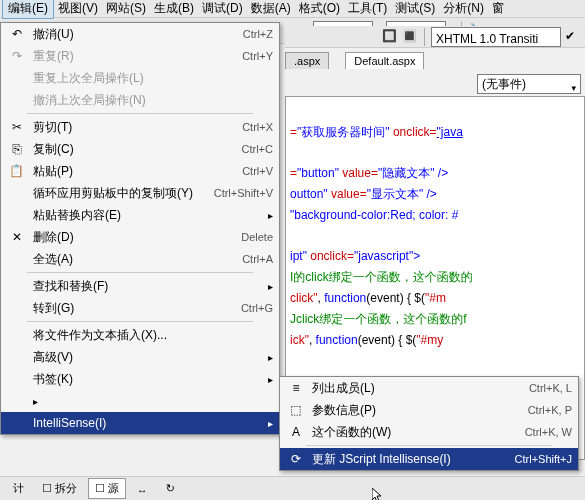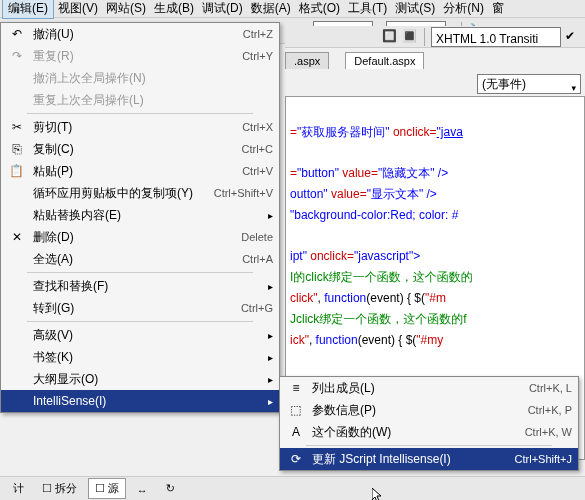--- a/index.html
+++ b/index.html
@@ -109,25 +109,25 @@
       <span class="menu-label">撤消(U)</span>
       <span class="menu-shortcut">Ctrl+Z</span>
     </div>
     <div class="menu-item disabled">
       <span class="menu-icon">↷</span>
       <span class="menu-label">重复(R)</span>
       <span class="menu-shortcut">Ctrl+Y</span>
     </div>
     <div class="menu-item disabled">
       <span class="menu-icon"></span>
+      <span class="menu-label">重复上次全局操作(L)</span>
+    </div>
+    <div class="menu-item disabled">
+      <span class="menu-icon"></span>
       <span class="menu-label">撤消上次全局操作(N)</span>
-    </div>
-    <div class="menu-item disabled">
-      <span class="menu-icon"></span>
-      <span class="menu-label">重复上次全局操作(L)</span>
     </div>
     <div class="menu-sep"></div>
     <div class="menu-item">
       <span class="menu-icon">✂</span>
       <span class="menu-label">剪切(T)</span>
       <span class="menu-shortcut">Ctrl+X</span>
     </div>
     <div class="menu-item">
       <span class="menu-icon">⎘</span>
       <span class="menu-label">复制(C)</span>
@@ -165,31 +165,34 @@
       <span class="menu-arrow">▸</span>
     </div>
     <div class="menu-item">
       <span class="menu-icon"></span>
       <span class="menu-label">转到(G)</span>
       <span class="menu-shortcut">Ctrl+G</span>
     </div>
     <div class="menu-sep"></div>
     <div class="menu-item">
       <span class="menu-icon"></span>
+      <span class="menu-label">将文件作为文本插入(X)...</span>
+    </div>
+    <div class="menu-item">
+      <span class="menu-icon"></span>
       <span class="menu-label">高级(V)</span>
       <span class="menu-arrow">▸</span>
     </div>
     <div class="menu-item">
       <span class="menu-icon"></span>
       <span class="menu-label">书签(K)</span>
       <span class="menu-arrow">▸</span>
     </div>
     <div class="menu-item">
       <span class="menu-icon"></span>
-      <span class="menu-label">大纲显示(O)</span>
       <span class="menu-arrow">▸</span>
     </div>
     <div class="menu-item highlight">
       <span class="menu-icon"></span>
       <span class="menu-label">IntelliSense(I)</span>
       <span class="menu-arrow">▸</span>
     </div>
   </div>
 <div class="submenu">
     <div class="menu-item">

